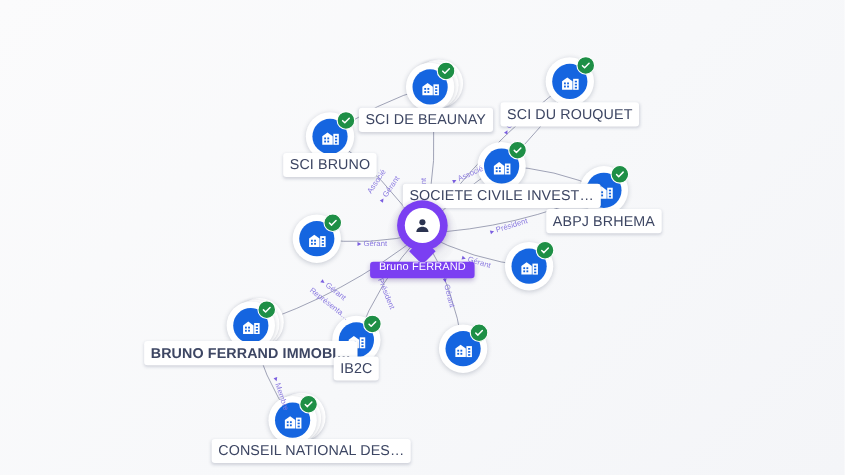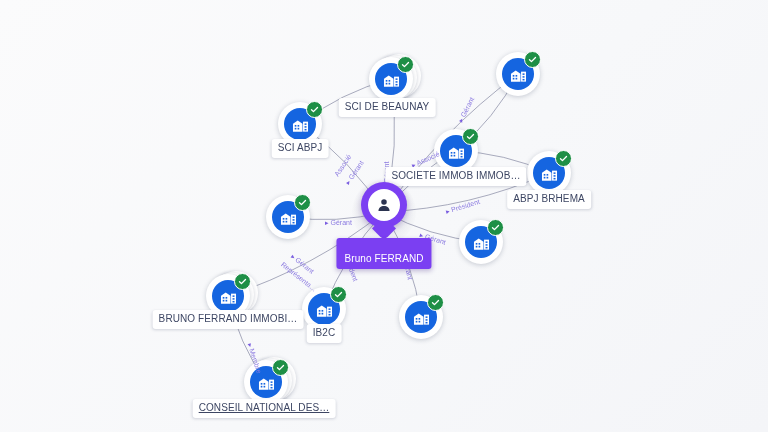--- a/index.html
+++ b/index.html
@@ -115,34 +115,34 @@
     justify-content: center;
     z-index: 2;
   }
 
   
   .label {
     position: absolute;
     transform: translate(-50%, 0);
     background: #ffffff;
     color: #3d4663;
-    font-size: 10px;
+    font-size: 13px;
     letter-spacing: .1px;
     line-height: 1;
     padding: 4px 6px 5px 6px;
     border-radius: 3px;
     white-space: nowrap;
     box-shadow: 0 1px 3px rgba(30,40,80,.18);
     z-index: 5;
   }
   .label.primary {
     background: #7b3ff2;
     color: #ffffff;
     font-size: 10px;
-    padding: 16px 8px 5px 8px;
+    padding: 0 8px 5px 8px;
     box-shadow: 0 2px 5px rgba(60,30,130,.30);
     z-index: 8;
   }
   
   .edge-label {
     position: absolute;
     color: #8b7ae0;
     font-size: 7px;
     line-height: 1;
     white-space: nowrap;
@@ -438,19 +438,20 @@
     <div class="pin-inner">
       <svg width="18" height="18" viewBox="0 0 24 24" aria-hidden="true">
         <circle cx="12" cy="8" r="3.7" fill="#2b3350"></circle>
         <path d="M4.6 20c0-4.1 3.3-6.6 7.4-6.6s7.4 2.5 7.4 6.6z" fill="#2b3350"></path>
       </svg>
     </div>
   </div>
   <div class="label primary" id="center-label" style="left: 384px; top: 238px;">Bruno FERRAND</div>
 
 <div class="label" style="left: 387px; top: 98px;">SCI DE BEAUNAY</div>
-    <div class="label" style="left: 300px; top: 139px;">SCI ABPJ</div>
-    <div class="label" style="left: 456px; top: 167px;">SOCIETE IMMOB IMMOB…</div>
+    <div class="label" style="left: 518px; top: 93px;">SCI DU ROUQUET</div>
+    <div class="label" style="left: 300px; top: 139px;">SCI BRUNO</div>
+    <div class="label" style="left: 456px; top: 167px;">SOCIETE CIVILE INVEST…</div>
     <div class="label" style="left: 549px; top: 190px;">ABPJ BRHEMA</div>
-    <div class="label" style="left: 228px; top: 310px;">BRUNO FERRAND IMMOBI…</div>
+    <div class="label" style="left: 228px; top: 310px; font-weight: bold;">BRUNO FERRAND IMMOBI…</div>
     <div class="label" style="left: 324px; top: 324px;">IB2C</div>
-    <div class="label" style="left: 264px; top: 399px; text-decoration: underline;">CONSEIL NATIONAL DES…</div>
+    <div class="label" style="left: 283px; top: 399px;">CONSEIL NATIONAL DES…</div>
   </div>
 
 </body></html>

